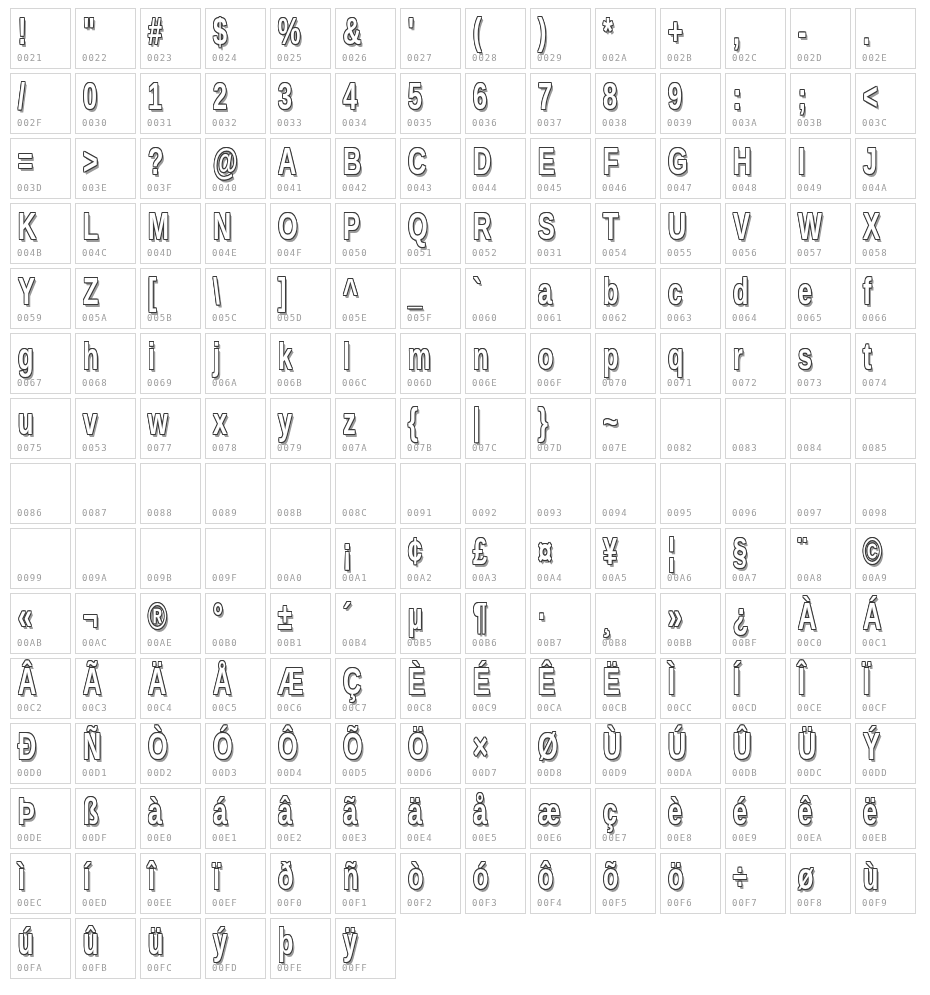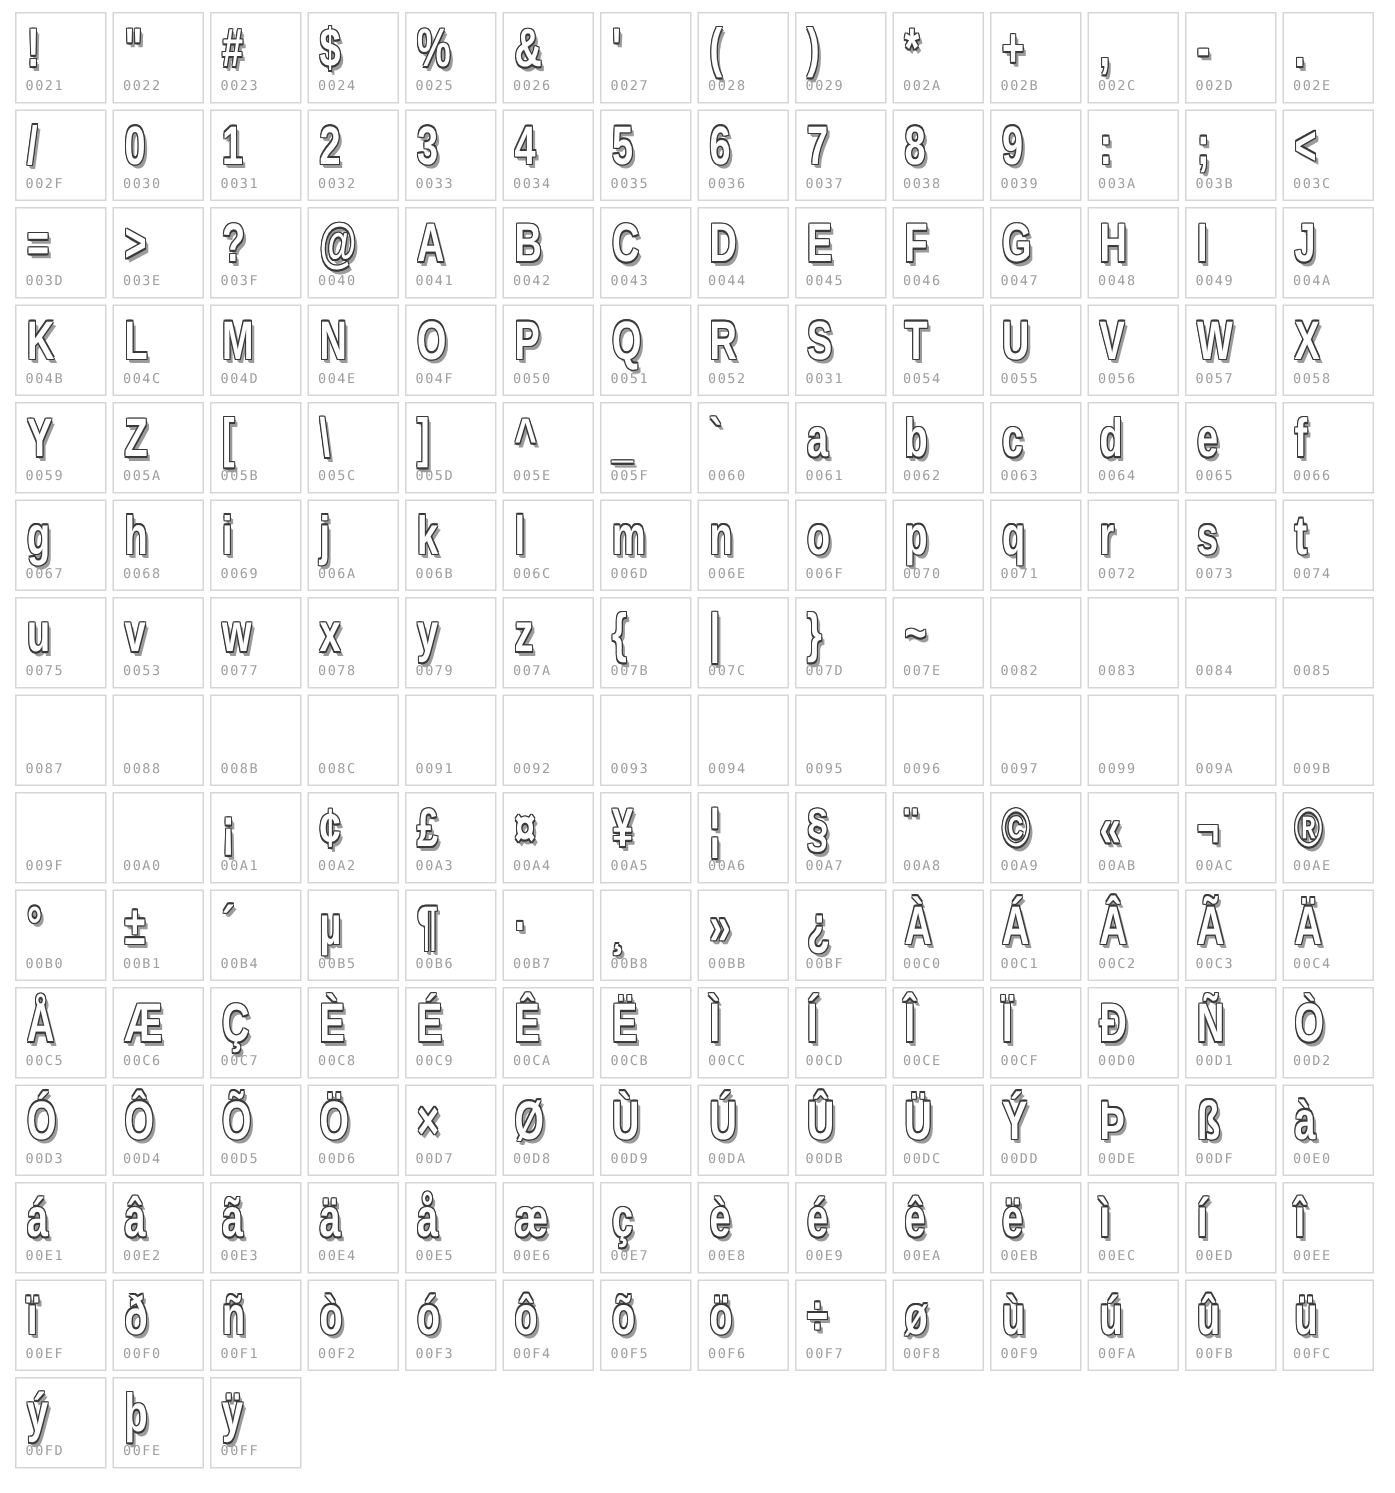--- a/index.html
+++ b/index.html
@@ -550,31 +550,39 @@
   <div class="glyph-cell">
     <span class="glyph-char"></span>
     <span class="codepoint-label">0084</span>
   </div>
 
   <div class="glyph-cell">
     <span class="glyph-char"></span>
     <span class="codepoint-label">0085</span>
   </div>
 
+  <div class="glyph-cell">
+    <span class="glyph-char"></span>
+    <span class="codepoint-label">0086</span>
+  </div>
 
   <div class="glyph-cell">
     <span class="glyph-char"></span>
     <span class="codepoint-label">0087</span>
   </div>
 
   <div class="glyph-cell">
     <span class="glyph-char"></span>
     <span class="codepoint-label">0088</span>
   </div>
 
+  <div class="glyph-cell">
+    <span class="glyph-char"></span>
+    <span class="codepoint-label">0089</span>
+  </div>
 
 
   <div class="glyph-cell">
     <span class="glyph-char"></span>
     <span class="codepoint-label">008B</span>
   </div>
 
   <div class="glyph-cell">
     <span class="glyph-char"></span>
     <span class="codepoint-label">008C</span>
@@ -608,20 +616,24 @@
   <div class="glyph-cell">
     <span class="glyph-char"></span>
     <span class="codepoint-label">0096</span>
   </div>
 
   <div class="glyph-cell">
     <span class="glyph-char"></span>
     <span class="codepoint-label">0097</span>
   </div>
 
+  <div class="glyph-cell">
+    <span class="glyph-char"></span>
+    <span class="codepoint-label">0098</span>
+  </div>
 
   <div class="glyph-cell">
     <span class="glyph-char"></span>
     <span class="codepoint-label">0099</span>
   </div>
 
   <div class="glyph-cell">
     <span class="glyph-char"></span>
     <span class="codepoint-label">009A</span>
   </div>

